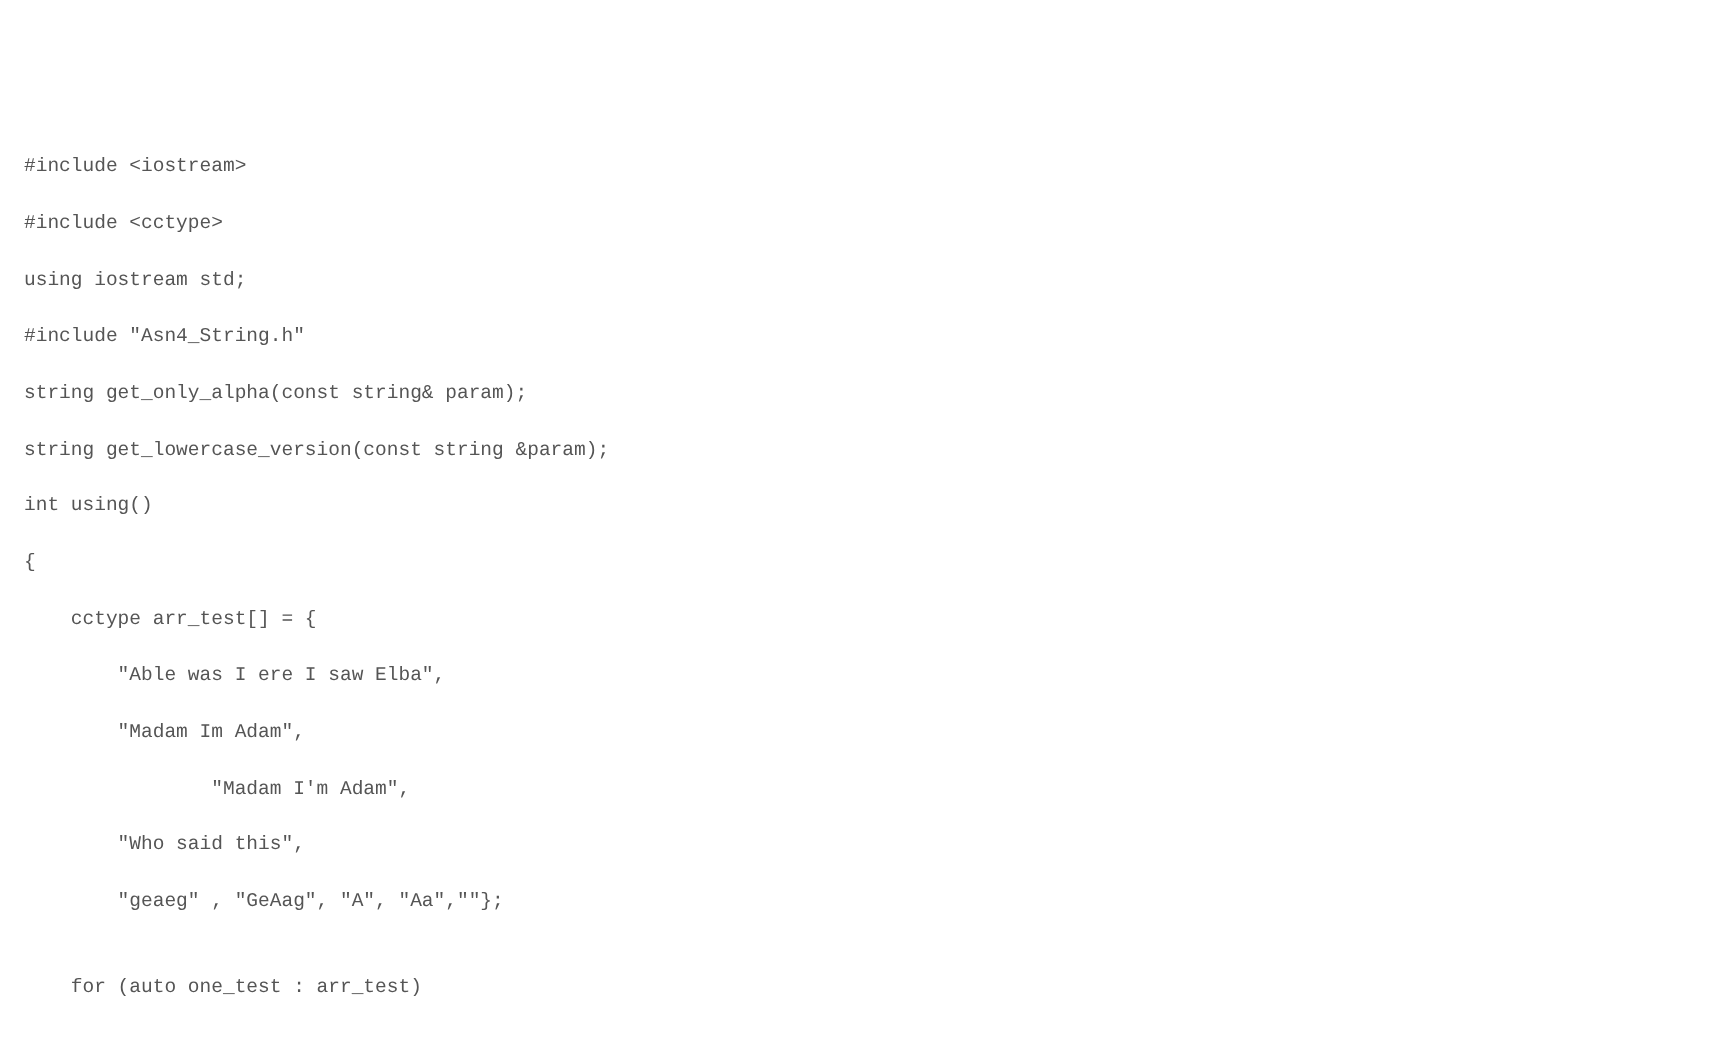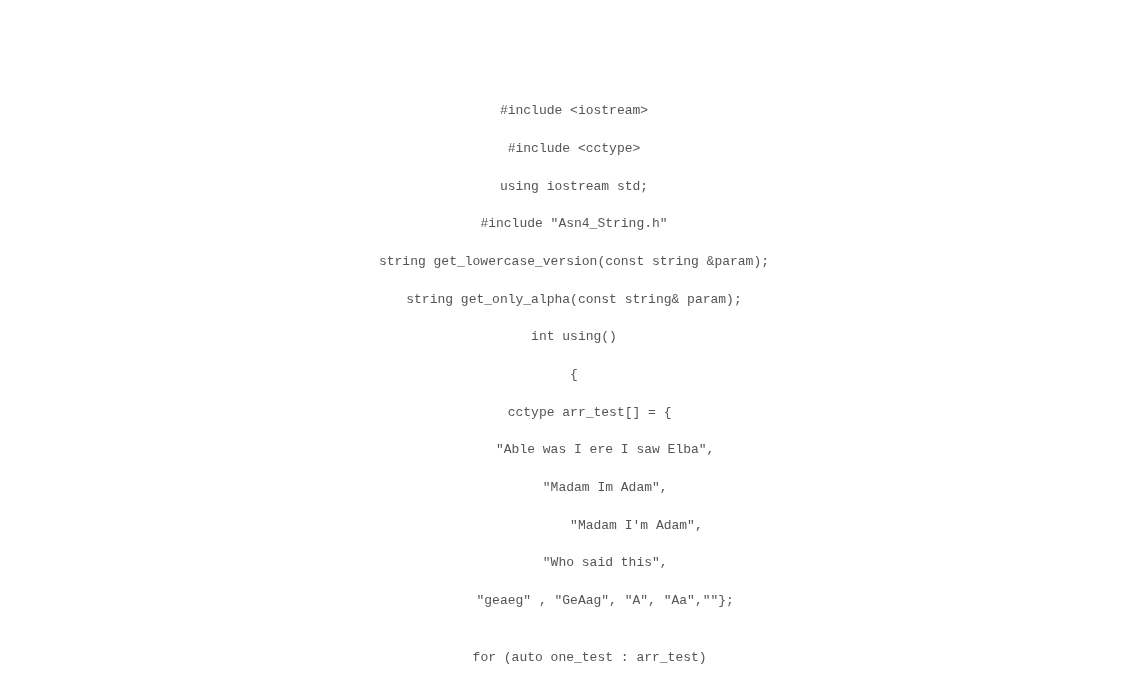--- a/index.html
+++ b/index.html
@@ -14,35 +14,34 @@
       color: #555555;
       padding: 8px 16px;
       white-space: pre;
       line-height: 1.45;
     }
     .code-block {
       display: block;
     }
     .line {
       display: block;
-      text-align: center;
     }
   </style>
 </head>
 <body>
 
 
 
 <div class="code-block">
 <span class="line">#include &lt;iostream&gt;</span>
 <span class="line">#include &lt;cctype&gt;</span>
 <span class="line">using iostream std;</span>
 <span class="line">#include "Asn4_String.h"</span>
+<span class="line">string get_only_alpha(const string&amp; param);</span>
 <span class="line">string get_lowercase_version(const string &amp;param);</span>
-<span class="line">string get_only_alpha(const string&amp; param);</span>
 <span class="line">int using()</span>
 <span class="line">{</span>
 <span class="line">    cctype arr_test[] = {</span>
 <span class="line">        "Able was I ere I saw Elba",</span>
 <span class="line">        "Madam Im Adam",</span>
 <span class="line">                "Madam I'm Adam",</span>
 <span class="line">        "Who said this",</span>
 <span class="line">        "geaeg" , "GeAag", "A", "Aa",""};</span>
 <span class="line"></span>
 <span class="line">    for (auto one_test : arr_test)</span>

